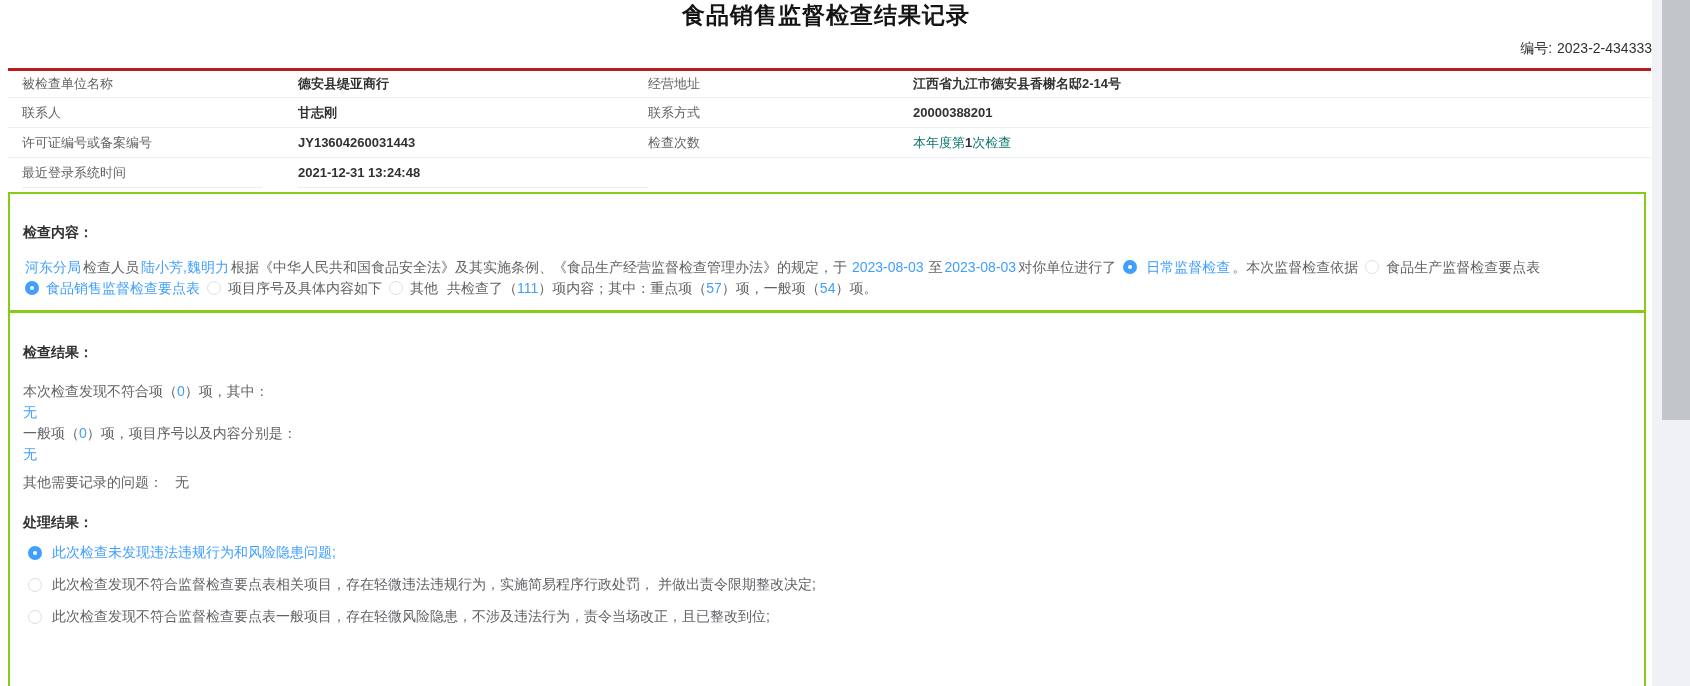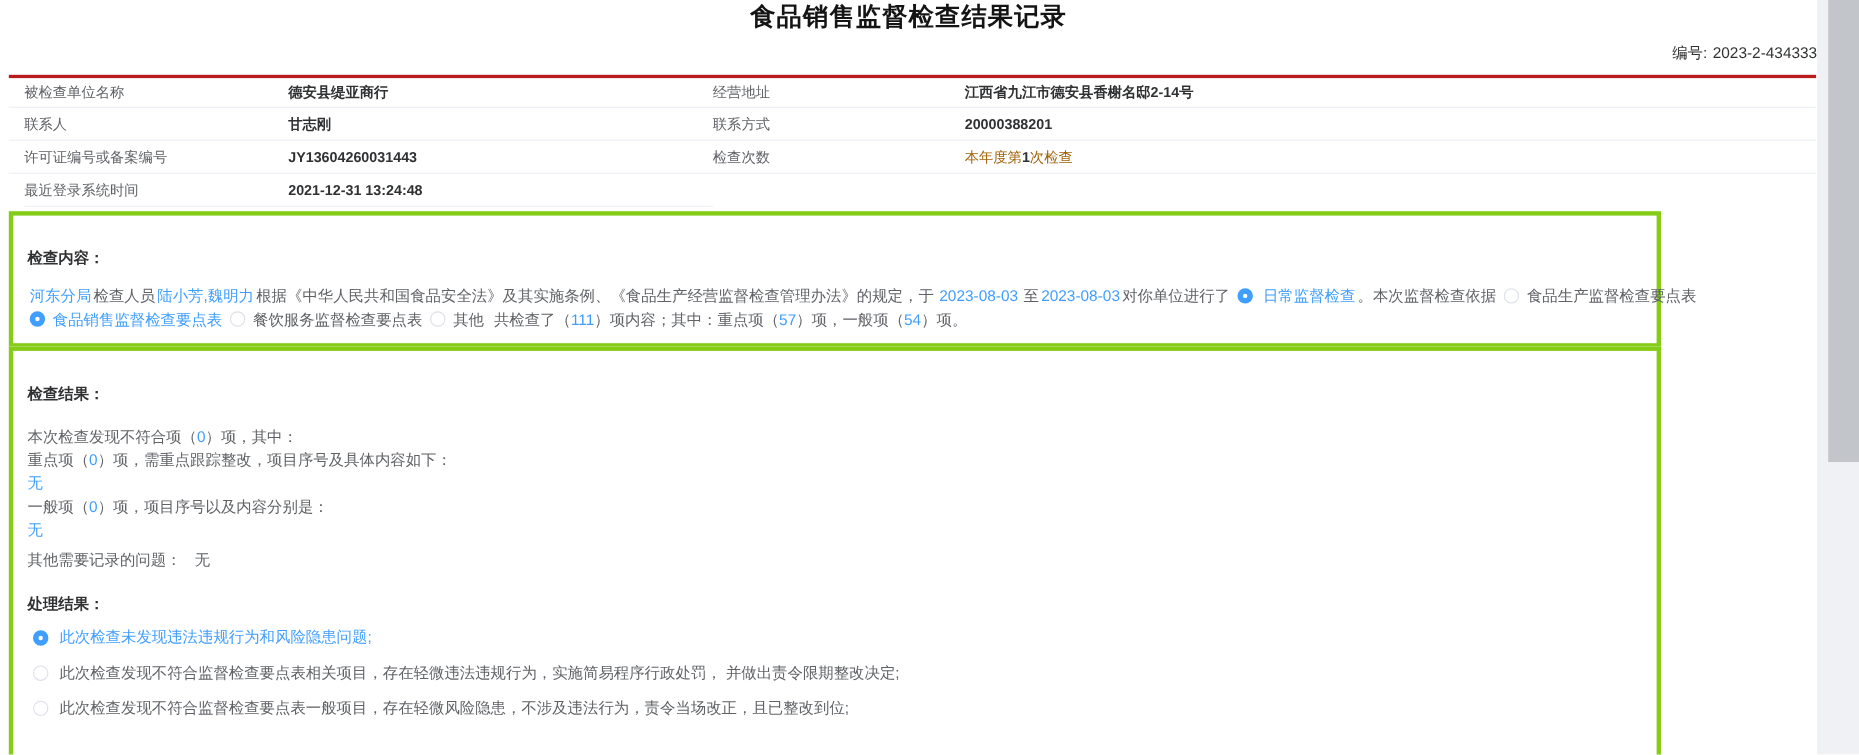--- a/index.html
+++ b/index.html
@@ -22,27 +22,27 @@
   .info-row {
     display:grid; grid-template-columns:240px 386px 229px auto;
     height:30px; align-items:stretch; padding-left:14px;
     border-bottom:1px solid #ebeef5;
   }
   .info-row.first { border-top:3px solid #b91c1c; }
   .info-row.partial { border-bottom:none; }
   .cell { display:flex; align-items:center; }
   .info-row.partial .cell.b1 { border-bottom:1px solid #ebeef5; }
   .lbl { color:#606266; }
-  .val { color:#303133; font-weight:700; }
-  .val .plain { font-weight:400; color:#a16207; }
+  .val { color:#303133; font-weight:700;margin-left:36px; }
+  .val .plain { font-weight:400; color:#0f766e; }
 
   
   .box {
-    margin-left:8px; width:1502px;
-    border:4px solid #84cc16; background:#fff;
+    margin-left:8px; width:1638px;
+    border:2px solid #84cc16; background:#fff;
   }
   .box1 { margin-top:4px; padding:30px 14px 11px 13px; }
   .box2 { margin-top:-1px; padding:31px 14px 40px 13px; height:420px; }
   .sec-heading { font-size:14px; font-weight:700; color:#303133; }
 
   
   .p-block { margin-top:15px; }
   .p-line { line-height:21px; white-space:nowrap; font-size:14px; color:#606266; }
   .blue { color:#409eff; }
   .lnk { color:#409eff; cursor:pointer; margin:0 5px; }
@@ -117,33 +117,30 @@
     </div>
   </div>
 
   <div class="box box1">
     <div class="sec-heading">检查内容：</div>
     <div class="p-block">
       <div class="p-line">
         <span class="lnk tight">河东分局</span><span>检查人员</span><span class="lnk tight">陆小芳,魏明力</span><span>根据《中华人民共和国食品安全法》及其实施条例、《食品生产经营监督检查管理办法》的规定，于</span><span class="lnk">2023-08-03</span><span>至</span><span class="lnk tight">2023-08-03</span><span>对你单位进行了</span><span class="radio on"></span><span class="lnk tight">日常监督检查</span><span>。本次监督检查依据</span><span class="radio off"></span><span>食品生产监督检查要点表</span>
       </div>
       <div class="p-line">
-        <span class="radio on" style="margin-left:2px"></span><span class="blue">食品销售监督检查要点表</span><span class="radio off"></span><span>餐饮服务监督检查要点表</span><span class="radio off"></span><span style="margin-right:9px">其他</span><span>共检查了（</span><span class="blue">111</span><span>）项内容；其中：重点项（</span><span class="blue">57</span><span>）项，一般项（</span><span class="blue">54</span><span>）项。</span>
+        <span class="radio on" style="margin-left:2px"></span><span class="blue">食品销售监督检查要点表</span><span class="radio off"></span><span>项目序号及具体内容如下</span><span class="radio off"></span><span style="margin-right:9px">其他</span><span>共检查了（</span><span class="blue">111</span><span>）项内容；其中：重点项（</span><span class="blue">57</span><span>）项，一般项（</span><span class="blue">54</span><span>）项。</span>
       </div>
     </div>
   </div>
 
   <div class="box box2">
     <div class="sec-heading">检查结果：</div>
     <div class="result-lines">
       <div class="r-line">
         <span>本次检查发现不符合项（</span><span class="blue">0</span><span>）项，其中：</span>
-      </div>
-      <div class="r-line">
-        <span>重点项（</span><span class="blue">0</span><span>）项，需重点跟踪整改，项目序号及具体内容如下：</span>
       </div>
       <div class="r-line"><span class="none-link">无</span></div>
       <div class="r-line">
         <span>一般项（</span><span class="blue">0</span><span>）项，项目序号以及内容分别是：</span>
       </div>
       <div class="r-line"><span class="none-link">无</span></div>
     </div>
     <div class="other-line">
       <span>其他需要记录的问题：</span><span class="v">无</span>
     </div>

